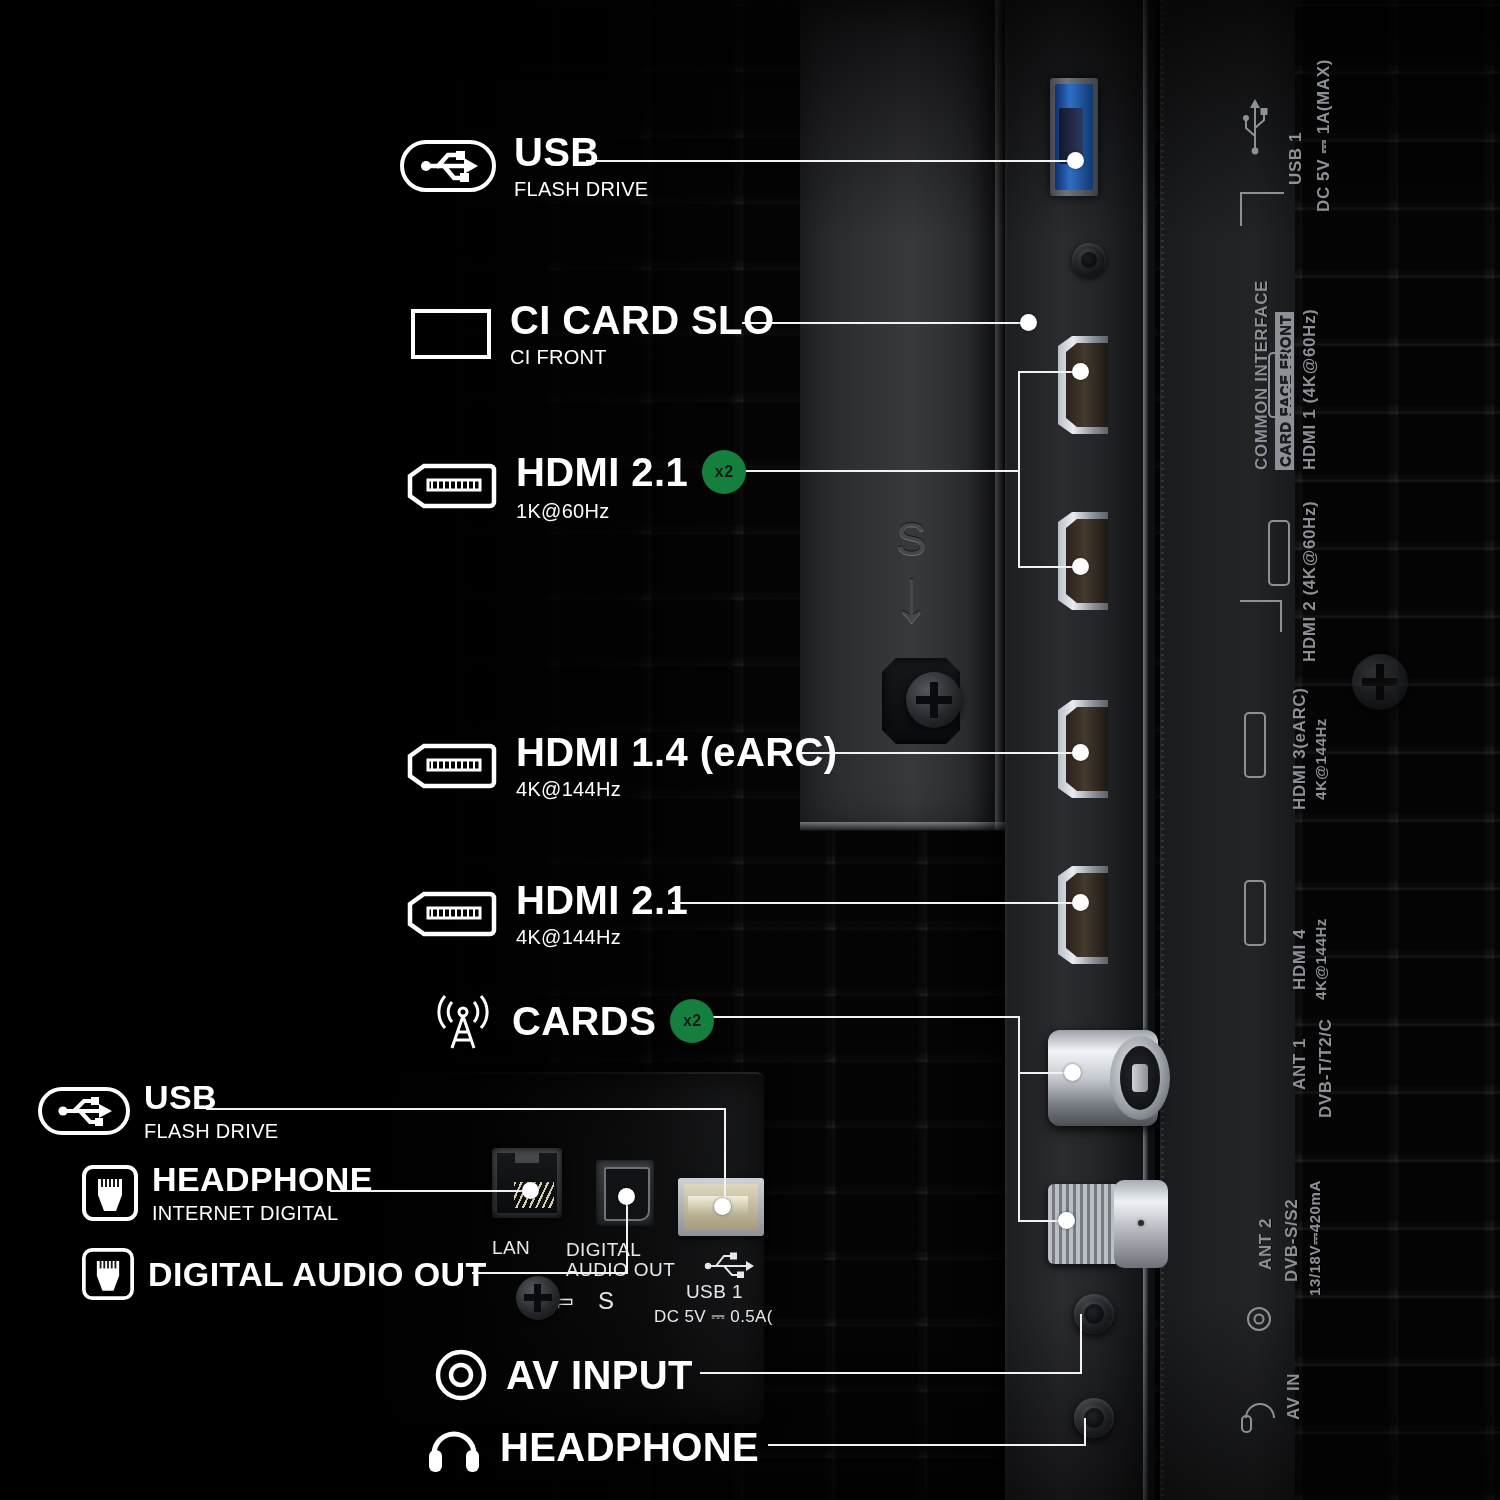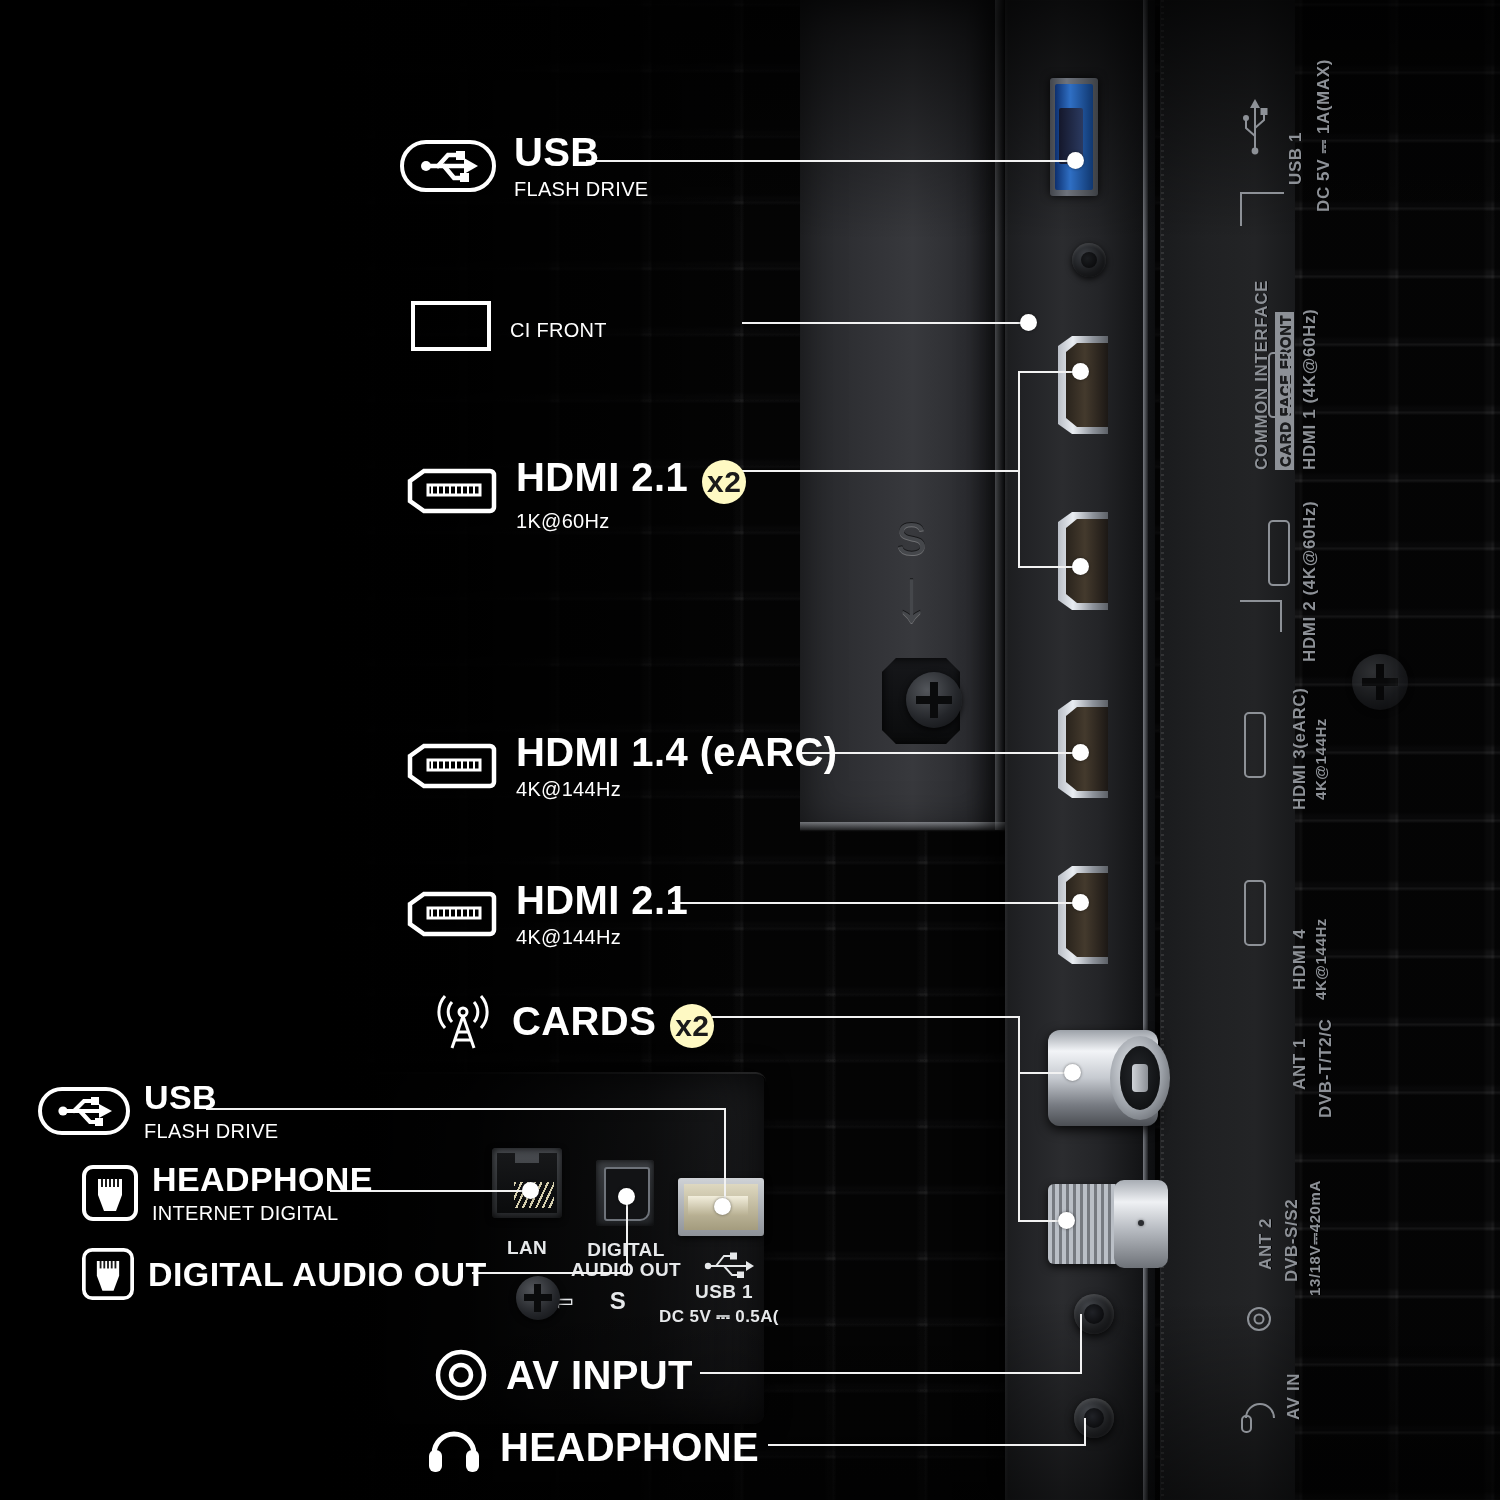--- a/index.html
+++ b/index.html
@@ -212,43 +212,43 @@
   
   .callout{position:absolute;display:flex;align-items:center;}
   .ctext{margin-left:18px;}
   .ctitle{color:#fff;font-size:40px;font-weight:700;letter-spacing:.4px;line-height:1;
           white-space:nowrap;display:flex;align-items:center;}
   .ctitle.sm{font-size:34px;}
   .csub{color:#fff;font-size:20px;font-weight:400;letter-spacing:.3px;margin-top:7px;line-height:1;
         white-space:nowrap;}
 
   .badge{display:inline-flex;align-items:center;justify-content:center;
-    width:44px;height:44px;border-radius:50%;background:#fef9c3;color:#1a1a1a;
-    font-size:30px;font-weight:700;margin-left:14px;margin-top:10px;}
+    width:44px;height:44px;border-radius:50%;background:#15803d;color:#1a1a1a;
+    font-size:16px;font-weight:700;margin-left:14px;}
 
   .ico{flex:0 0 auto;display:flex;align-items:center;justify-content:center;}
 
   
   .ln{position:absolute;background:#f2f2f2;}
   .lnh{height:2px;}
   .lnv{width:2px;}
   .dot{position:absolute;width:17px;height:17px;border-radius:50%;background:#fff;
        box-shadow:0 0 3px rgba(0,0,0,.5);}
 
   
   .silk{position:absolute;transform-origin:0 0;transform:rotate(-90deg);
     color:#8d9197;font-size:17px;font-weight:700;letter-spacing:.6px;white-space:nowrap;
     text-shadow:0 1px 0 rgba(0,0,0,.8);}
   .silk.sm{font-size:15px;}
   .silkbox{position:absolute;border:2px solid #8d9197;}
   .silk-icon{position:absolute;}
 
   
-  .ilab{position:absolute;color:#e6e8ea;font-size:19px;font-weight:700;letter-spacing:.4px;
-        text-align:center;line-height:1.05;white-space:pre-line;}
+  .ilab{position:absolute;color:#e6e8ea;font-size:19px;font-weight:400;letter-spacing:.4px;
+        text-align:left;line-height:1.05;white-space:pre-line;}
   .ilab.sm{font-size:17px;}
 </style>
 </head>
 <body>
 
 <div id="stage">
 
   <div class="photo">
     <div class="bricks"></div>
     <div class="grain"></div>
@@ -470,20 +470,21 @@
     </div>
   </div>
 
   <div class="callout" style="left:410px;top:300px;">
     <div class="ico">
       <svg width="82" height="52" viewBox="0 0 82 52">
         <rect x="3" y="3" width="76" height="46" fill="none" stroke="#fff" stroke-width="4"></rect>
       </svg>
     </div>
     <div class="ctext">
+      <div class="ctitle">CI CARD SLO</div>
       <div class="csub">CI FRONT</div>
     </div>
   </div>
 
   <div class="callout" style="left:404px;top:450px;">
     <div class="ico">
       <svg width="94" height="48" viewBox="0 0 94 48">
         <path d="M6 14 L20 4 H86 a4 4 0 0 1 4 4 V40 a4 4 0 0 1 -4 4 H20 L6 34 Z" fill="none" stroke="#fff" stroke-width="4.5"></path>
         <rect x="24" y="18" width="52" height="10" fill="none" stroke="#fff" stroke-width="3"></rect>
         <g stroke="#fff" stroke-width="2">

